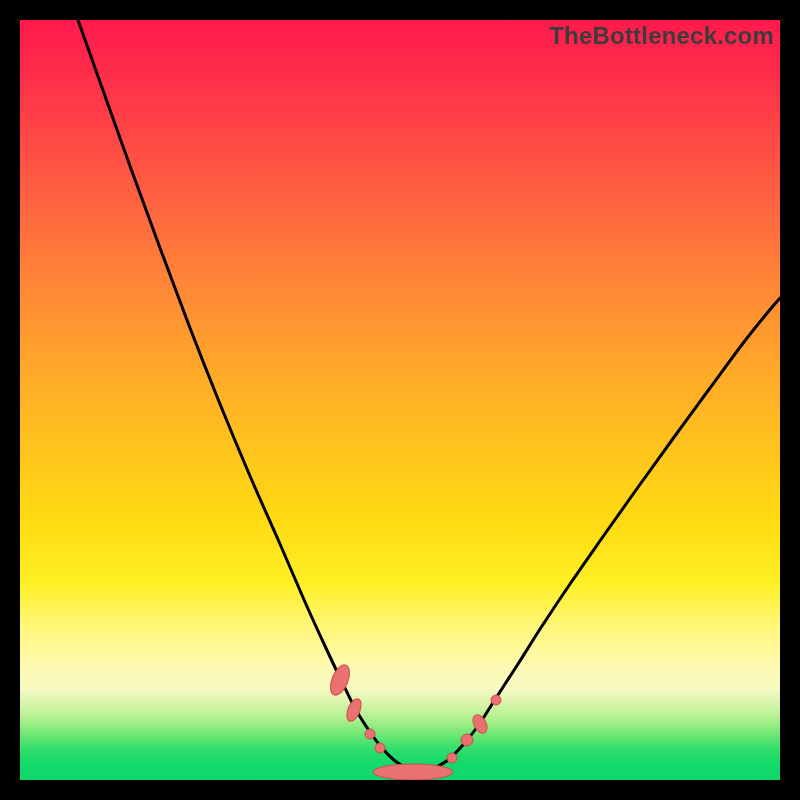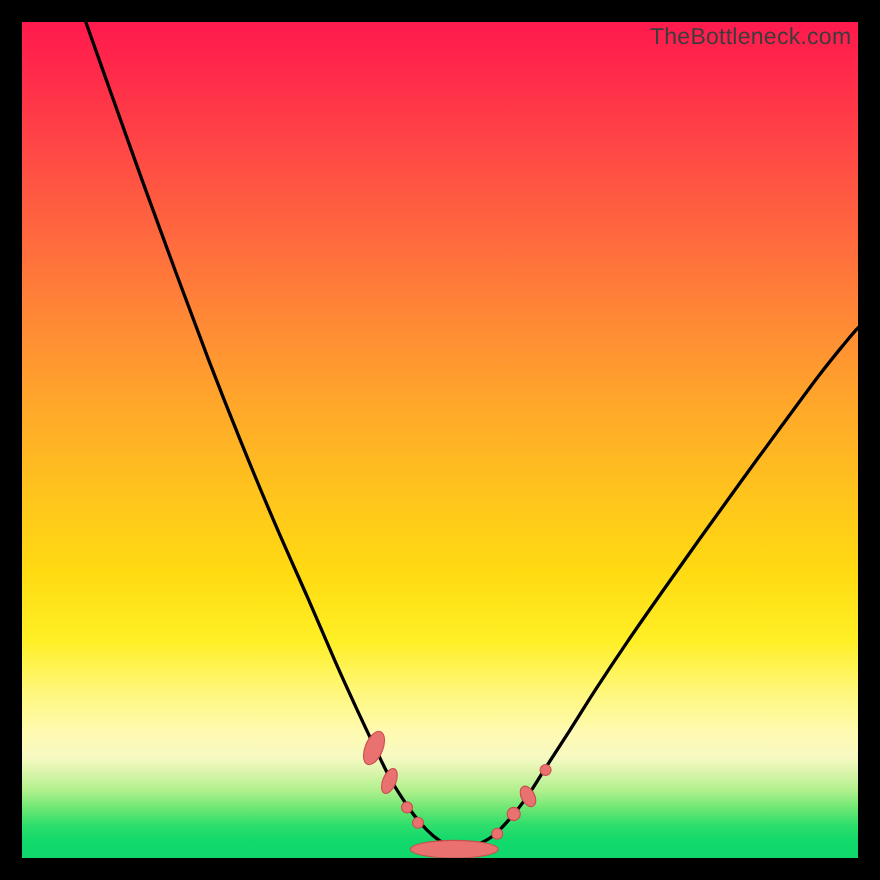--- a/index.html
+++ b/index.html
@@ -46,22 +46,22 @@
       #2fde6c 96%,
       #11d96b 98%,
       #0fd76b 100%
     );
   }
   .watermark {
     position: absolute;
     top: 2px;
     right: 6px;
     color: #3c3c3c;
-    font-size: 21px;
-    font-weight: 400;
+    font-size: 24px;
+    font-weight: 700;
     letter-spacing: 0.2px;
     z-index: 10;
     user-select: none;
   }
   svg.curve {
     position: absolute;
     left: 0;
     top: 0;
     width: 760px;
     height: 760px;

